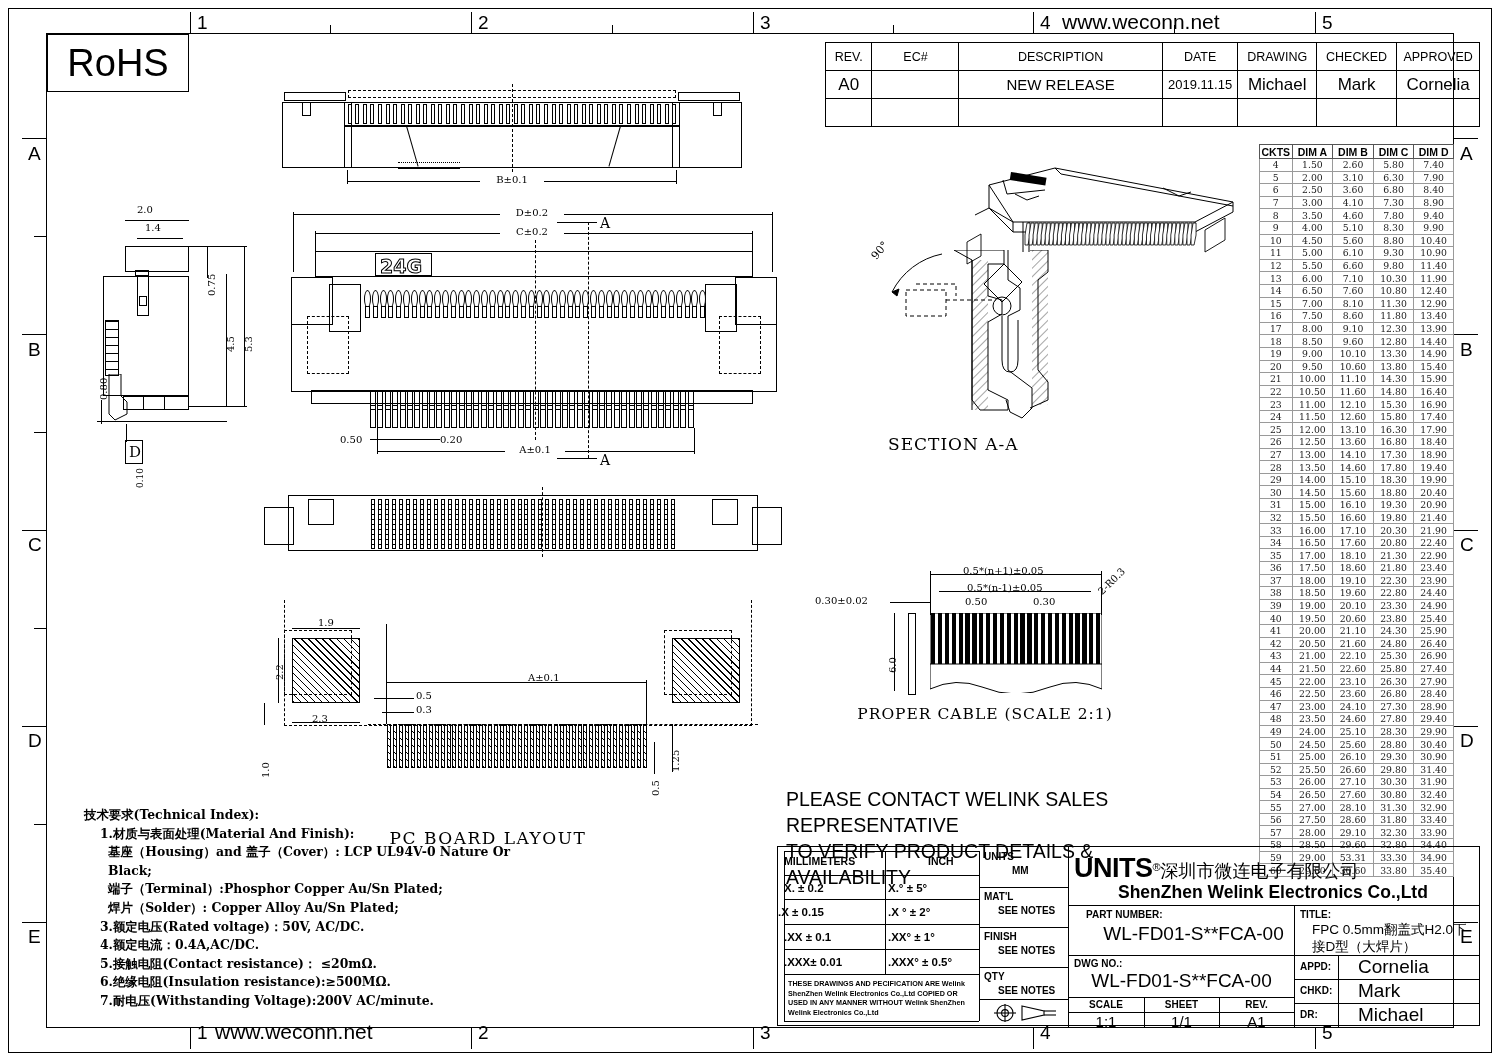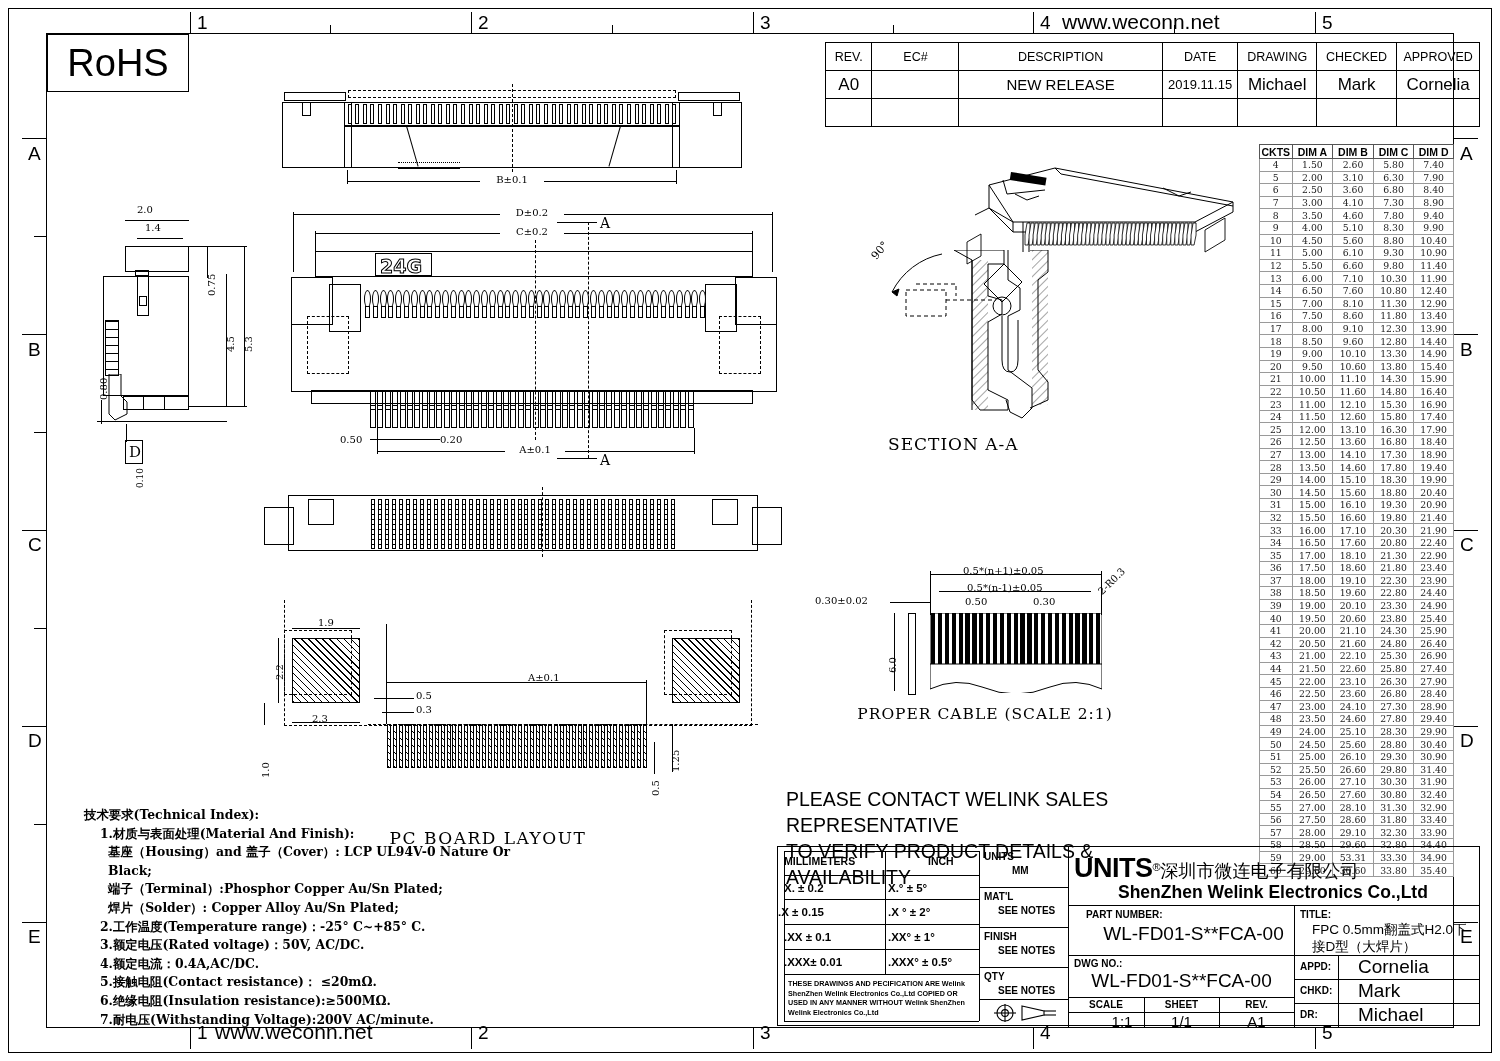--- a/index.html
+++ b/index.html
@@ -1187,21 +1187,20 @@
   <div class="ln ln-v" style="left:396px;top:142px;height:32px;"></div>
   <div class="abs lbl ctr" style="left:70px;top:228px;width:320px;font-size:17px;letter-spacing:1.5px;">PC BOARD LAYOUT</div>
 </div>
 
 <div class="abs" id="tech-notes">
   <div class="n1">技术要求(Technical Index):</div>
   <div class="n2">1.材质与表面处理(Material And Finish):</div>
   <div class="n3">基座（Housing）and 盖子（Cover）: LCP UL94V-0 Nature Or Black;</div>
   <div class="n3">端子（Terminal）:Phosphor Copper Au/Sn Plated;</div>
   <div class="n3">焊片（Solder）: Copper Alloy Au/Sn Plated;</div>
-  <div class="n2">2.工作温度(Temperature range)：-25° C~+85° C.</div>
   <div class="n2">3.额定电压(Rated voltage)：50V, AC/DC.</div>
   <div class="n2">4.额定电流：0.4A,AC/DC.</div>
   <div class="n2">5.接触电阻(Contact resistance)： ≤20mΩ.</div>
   <div class="n2">6.绝缘电阻(Insulation resistance):≥500MΩ.</div>
   <div class="n2">7.耐电压(Withstanding Voltage):200V AC/minute.</div>
 </div>
 
 <div class="abs" id="contact-note">
   <div>PLEASE CONTACT WELINK SALES REPRESENTATIVE</div>
   <div>TO VERIFY PRODUCT DETAILS &amp; AVAILABILITY</div>
@@ -1303,21 +1302,21 @@
     <div class="fld-lbl">DWG NO.:</div>
     <div class="fld-val ctr" style="margin-top:1px;">WL-FD01-S**FCA-00</div>
   </div>
 
   <div class="ln ln-h" style="left:290px;top:165px;width:226px;"></div>
   <div class="ln ln-v" style="left:366px;top:150px;height:30px;"></div>
   <div class="ln ln-v" style="left:441px;top:150px;height:30px;"></div>
   <div class="cell ctr fld-lbl" style="left:290px;top:152px;width:76px;">SCALE</div>
   <div class="cell ctr fld-lbl" style="left:366px;top:152px;width:75px;">SHEET</div>
   <div class="cell ctr fld-lbl" style="left:441px;top:152px;width:75px;">REV.</div>
-  <div class="cell ctr fld-val-s" style="left:306px;top:166px;width:76px;">1:1</div>
+  <div class="cell ctr fld-val-s" style="left:290px;top:166px;width:76px;">1:1</div>
   <div class="cell ctr fld-val-s" style="left:366px;top:166px;width:75px;">1/1</div>
   <div class="cell ctr fld-val-s" style="left:441px;top:166px;width:75px;">A1</div>
 
   <div class="ln ln-h" style="left:516px;top:108px;width:186px;"></div>
   <div class="ln ln-h" style="left:516px;top:132px;width:186px;"></div>
   <div class="ln ln-h" style="left:516px;top:156px;width:186px;"></div>
   <div class="ln ln-v" style="left:560px;top:108px;height:72px;"></div>
   <div class="cell fld-lbl" style="left:522px;top:114px;">APPD:</div>
   <div class="cell fld-lbl" style="left:522px;top:138px;">CHKD:</div>
   <div class="cell fld-lbl" style="left:522px;top:162px;">DR:</div>

